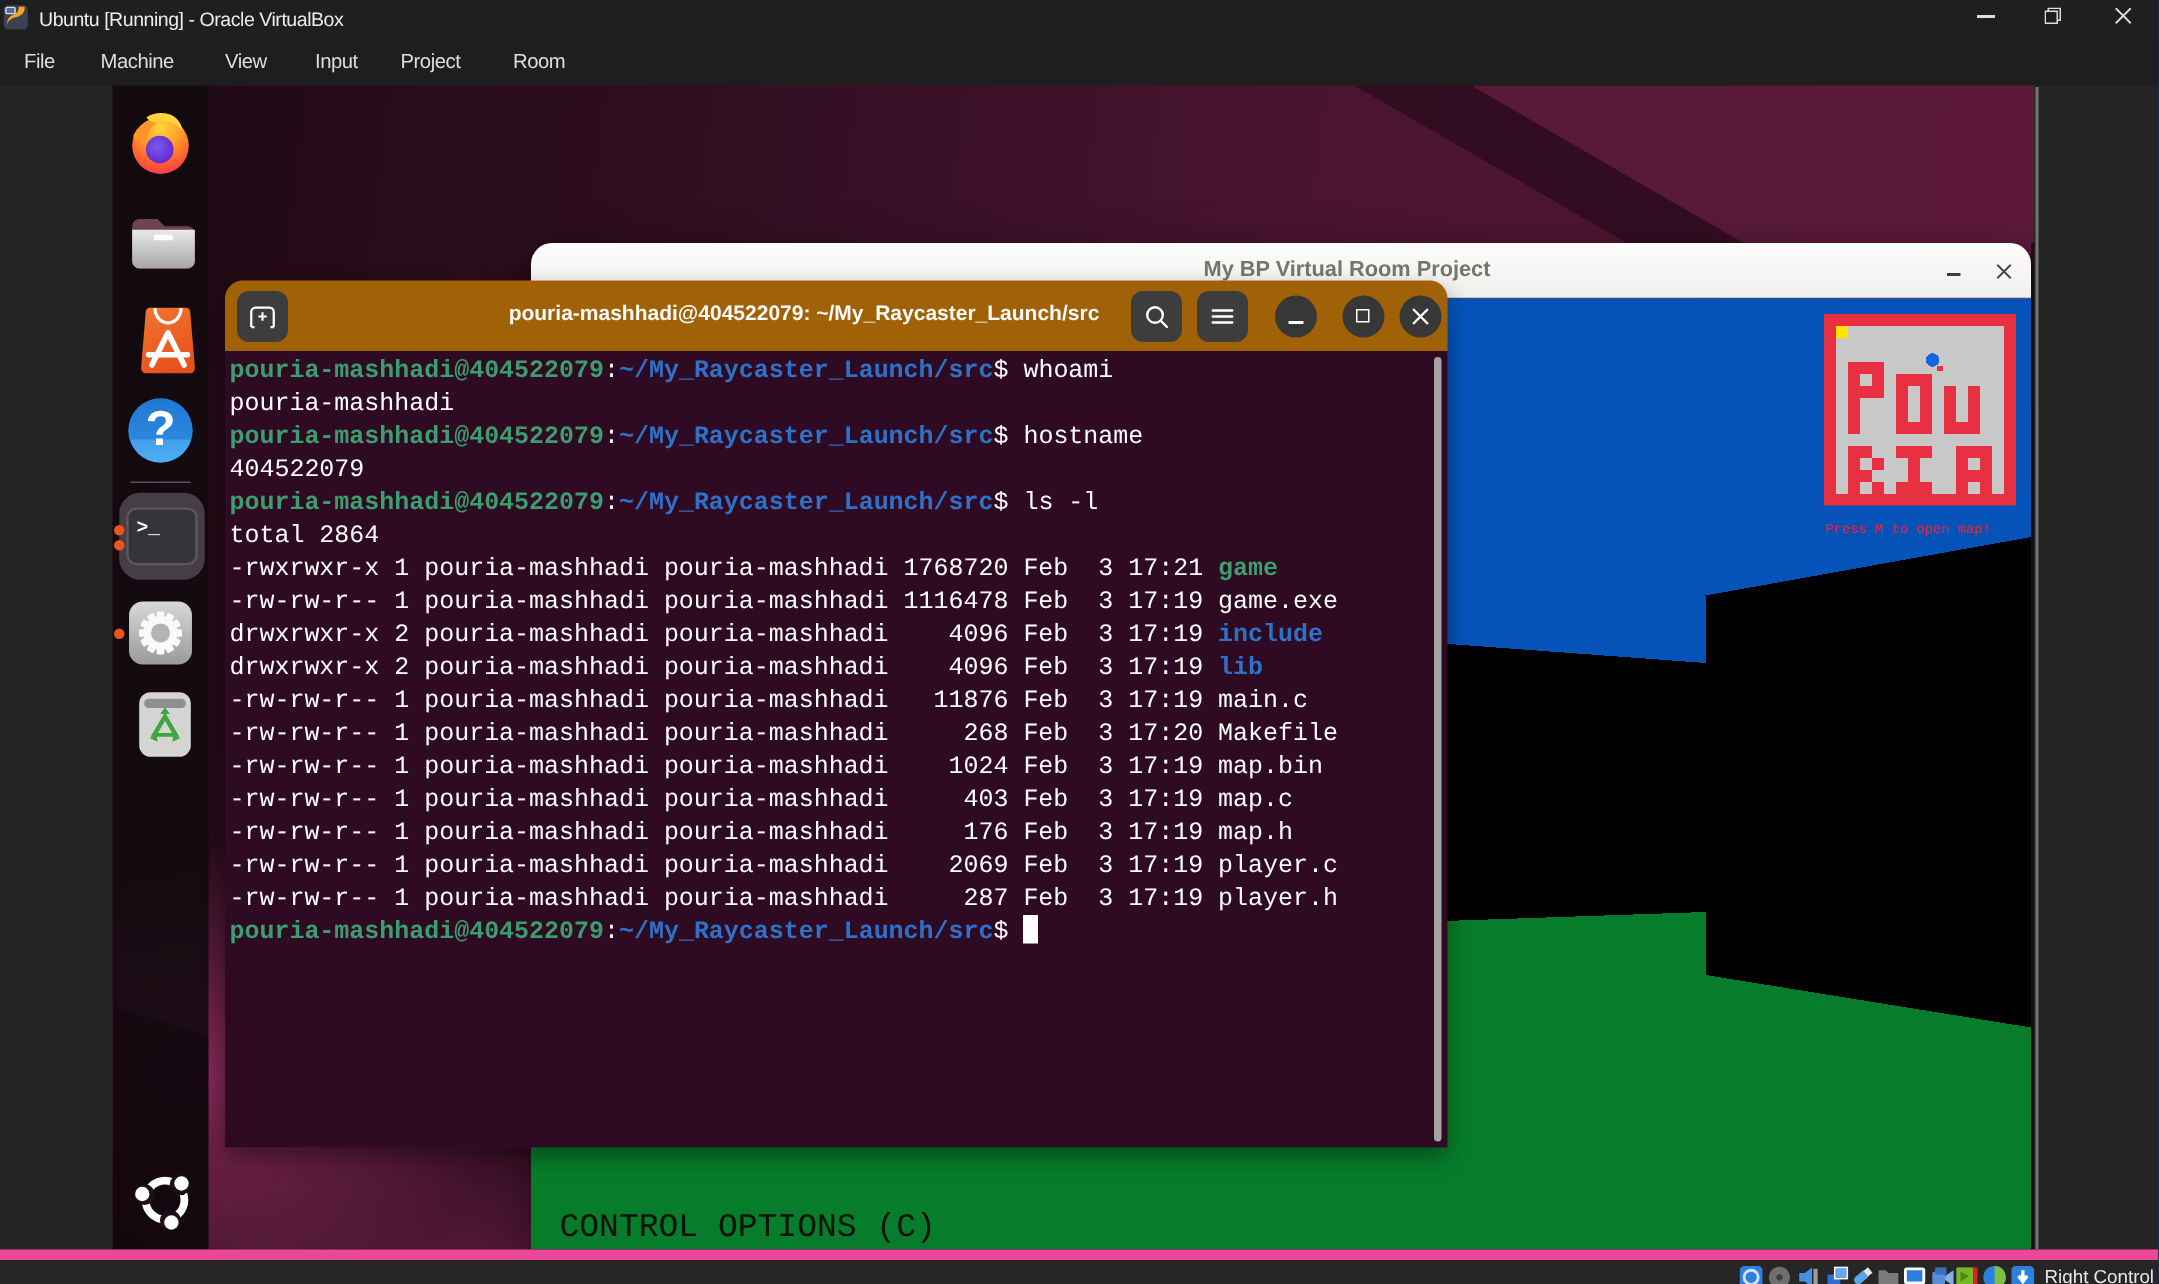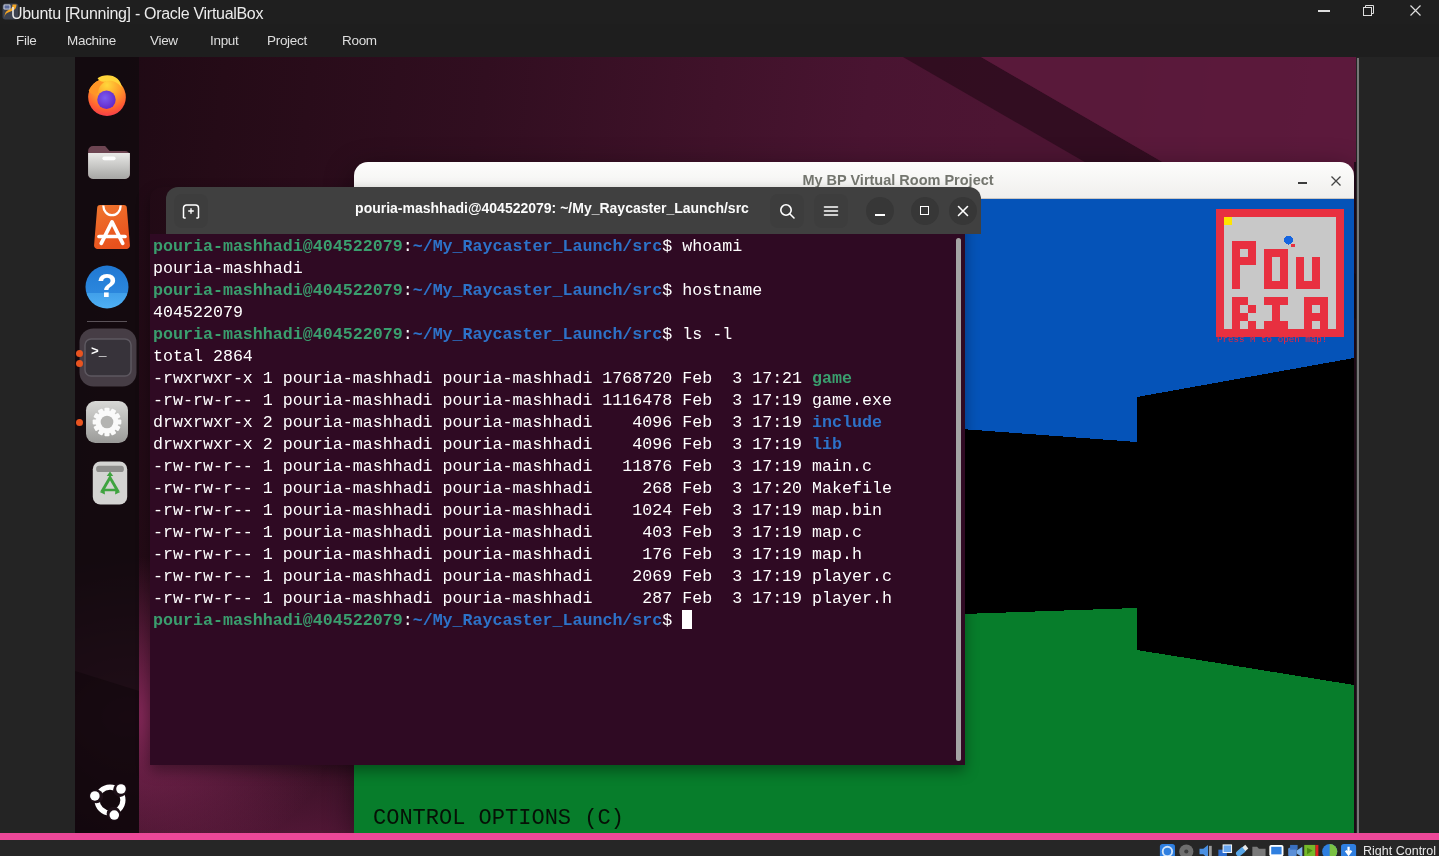--- a/index.html
+++ b/index.html
@@ -1,45 +1,45 @@
 <!DOCTYPE html>
 <html><head>
 <meta charset="utf-8">
 <style>
   html,body{margin:0;padding:0;background:#242424;}
   #app{position:relative;width:1439px;height:856px;overflow:hidden;
        font-family:"Liberation Sans",sans-serif;background:#242424;}
   .abs{position:absolute;}
   
   #vbtitle{left:0;top:0;width:1439px;height:24px;background:#1f1f1f;}
-  #vbtitle .ttext{left:11px;top:5px;font-size:16px;letter-spacing:-0.3px;color:#ececec;}
+  #vbtitle .ttext{left:26px;top:5px;font-size:13px;letter-spacing:-0.3px;color:#ececec;}
   #vbmenu{left:0;top:24px;width:1439px;height:33px;background:#1e1e1e;}
   #vbmenu span{position:absolute;top:9px;font-size:13.5px;letter-spacing:-0.3px;color:#dedede;}
   #statusbar{left:0;top:833px;width:1439px;height:23px;background:#262626;border-top:7px solid #ec4899;box-sizing:border-box;}
   #statusbar .rctl{position:absolute;right:3px;top:4px;font-size:12.5px;color:#e8e8e8;}
   
   #vm{left:75px;top:57px;width:1281px;height:776px;overflow:hidden;background:#3a1128;}
   #vmsb{left:1357px;top:58px;width:2px;height:775px;background:#757575;}
   
   #dock{left:0;top:0;width:64px;height:776px;background:rgba(18,10,15,0.88);}
   .dockicon{position:absolute;left:10px;width:44px;height:44px;}
   
   #gamewin{left:279px;top:105px;width:1000px;height:671px;border-radius:14px 14px 0 0;
            box-shadow:0 8px 30px rgba(0,0,0,.45);}
   #gtitle{left:0;top:0;width:1000px;height:37px;background:linear-gradient(#fdfdfc,#f0efed);
           border-radius:14px 14px 0 0;border-bottom:1px solid #c9c6c3;box-sizing:border-box;}
   #gtitle .gt{width:100%;text-align:center;top:10px;font-size:14.5px;font-weight:bold;color:#74766f;padding-left:44px;}
   #gcontent{left:0;top:37px;width:1000px;height:634px;background:#0553b8;overflow:hidden;}
-  #pressm{left:863px;top:135px;font-family:"Liberation Mono",monospace;font-size:9.2px;color:#f2233a;white-space:pre;}
+  #pressm{left:863px;top:148px;font-family:"Liberation Mono",monospace;font-size:9.2px;color:#f2233a;white-space:pre;}
   #ctrlopt{left:19px;top:607px;font-family:"Liberation Mono",monospace;font-size:22px;
            letter-spacing:0px;color:#061106;white-space:pre;}
   
   #term{left:75px;top:130px;width:815px;height:578px;border-radius:12px 12px 0 0;
         box-shadow:0 6px 14px rgba(0,0,0,.36);}
-  #thead{left:16px;top:0;width:815px;height:47px;background:#404040;border-radius:12px 12px 0 0;}
+  #thead{left:0;top:0;width:815px;height:47px;background:#a16207;border-radius:12px 12px 0 0;}
   #tbody{left:0;top:47px;width:815px;height:531px;background:#2f0a23;}
   #tscroll{left:806px;top:4px;width:5px;height:523px;background:#a4a4a4;border-radius:3px;}
   #ttext{left:3px;top:2px;font-family:Liberation Mono, monospace;font-size:16.65px;line-height:22px;
          color:#ffffff;white-space:pre;}
   .g{color:#3a9e6e;font-weight:bold;}
   .b{color:#2d72c8;font-weight:bold;}
   #thead .ttitle{width:100%;text-align:center;top:13px;font-size:14px;font-weight:bold;color:#fbfbfb;}
   .hbtn{position:absolute;background:#3d3d3d;border-radius:8px;width:34px;height:34px;top:7px;}
   .cbtn{position:absolute;background:#373737;border-radius:50%;width:28px;height:28px;top:10px;}
 </style>

